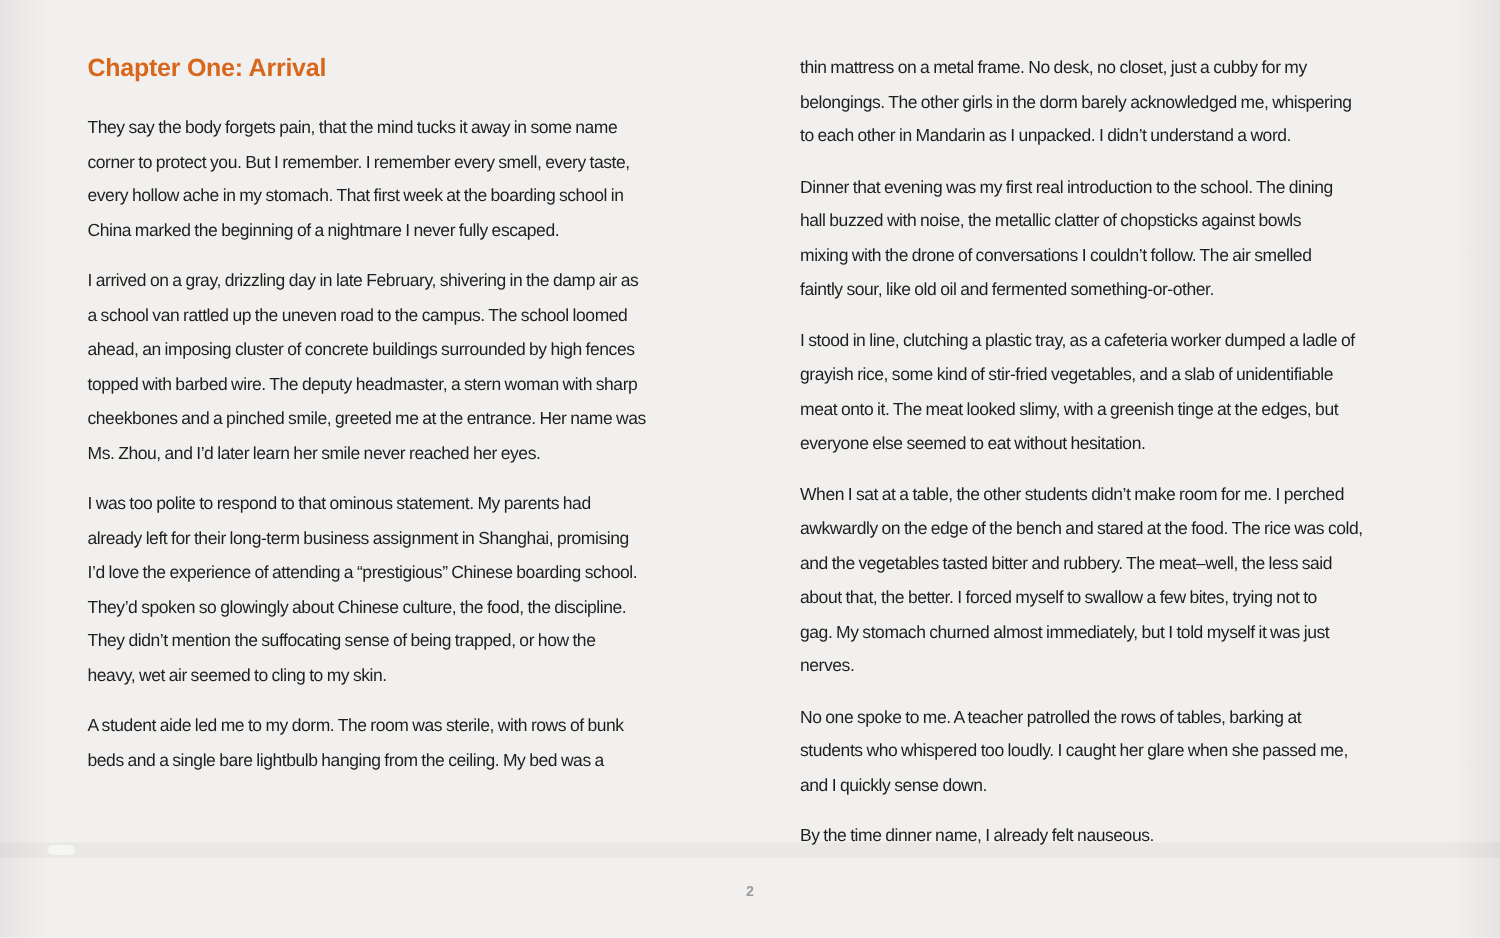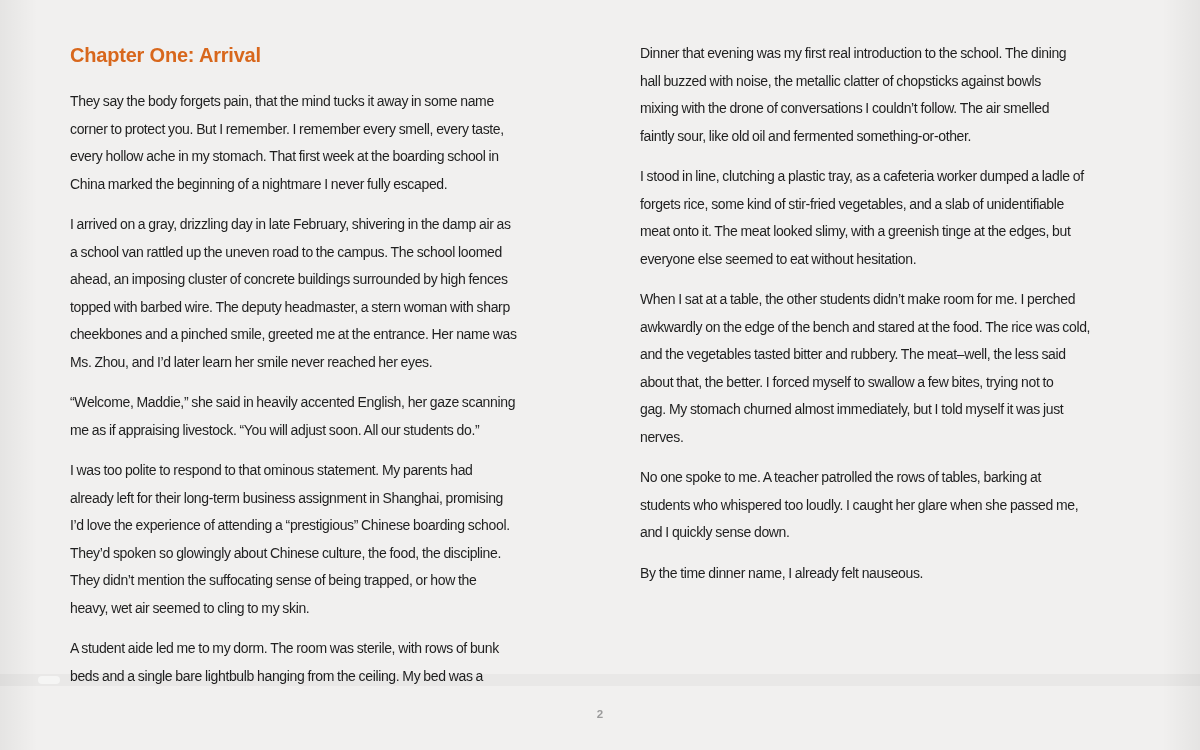--- a/index.html
+++ b/index.html
@@ -94,39 +94,40 @@
     <p class="body-text">They say the body forgets pain, that the mind tucks it away in some name
 corner to protect you. But I remember. I remember every smell, every taste,
 every hollow ache in my stomach. That first week at the boarding school in
 China marked the beginning of a nightmare I never fully escaped.</p>
     <p class="body-text">I arrived on a gray, drizzling day in late February, shivering in the damp air as
 a school van rattled up the uneven road to the campus. The school loomed
 ahead, an imposing cluster of concrete buildings surrounded by high fences
 topped with barbed wire. The deputy headmaster, a stern woman with sharp
 cheekbones and a pinched smile, greeted me at the entrance. Her name was
 Ms. Zhou, and I’d later learn her smile never reached her eyes.</p>
-    <p class="body-text">“Welcome, Maddie,” she said in heavily accented English, her gaze scanning
-me as if appraising livestock. “You will adjust soon. All our students do.”</p>
     <p class="body-text">I was too polite to respond to that ominous statement. My parents had
 already left for their long-term business assignment in Shanghai, promising
 I’d love the experience of attending a “prestigious” Chinese boarding school.
 They’d spoken so glowingly about Chinese culture, the food, the discipline.
 They didn’t mention the suffocating sense of being trapped, or how the
 heavy, wet air seemed to cling to my skin.</p>
     <p class="body-text">A student aide led me to my dorm. The room was sterile, with rows of bunk
 beds and a single bare lightbulb hanging from the ceiling. My bed was a</p>
   </div>
 
   <div class="column right-col">
+    <p class="body-text">thin mattress on a metal frame. No desk, no closet, just a cubby for my
+belongings. The other girls in the dorm barely acknowledged me, whispering
+to each other in Mandarin as I unpacked. I didn’t understand a word.</p>
     <p class="body-text">Dinner that evening was my first real introduction to the school. The dining
 hall buzzed with noise, the metallic clatter of chopsticks against bowls
 mixing with the drone of conversations I couldn’t follow. The air smelled
 faintly sour, like old oil and fermented something-or-other.</p>
     <p class="body-text">I stood in line, clutching a plastic tray, as a cafeteria worker dumped a ladle of
-forgets rice, some kind of stir-fried vegetables, and a slab of unidentifiable
+grayish rice, some kind of stir-fried vegetables, and a slab of unidentifiable
 meat onto it. The meat looked slimy, with a greenish tinge at the edges, but
 everyone else seemed to eat without hesitation.</p>
     <p class="body-text">When I sat at a table, the other students didn’t make room for me. I perched
 awkwardly on the edge of the bench and stared at the food. The rice was cold,
 and the vegetables tasted bitter and rubbery. The meat–well, the less said
 about that, the better. I forced myself to swallow a few bites, trying not to
 gag. My stomach churned almost immediately, but I told myself it was just
 nerves.</p>
     <p class="body-text">No one spoke to me. A teacher patrolled the rows of tables, barking at
 students who whispered too loudly. I caught her glare when she passed me,

